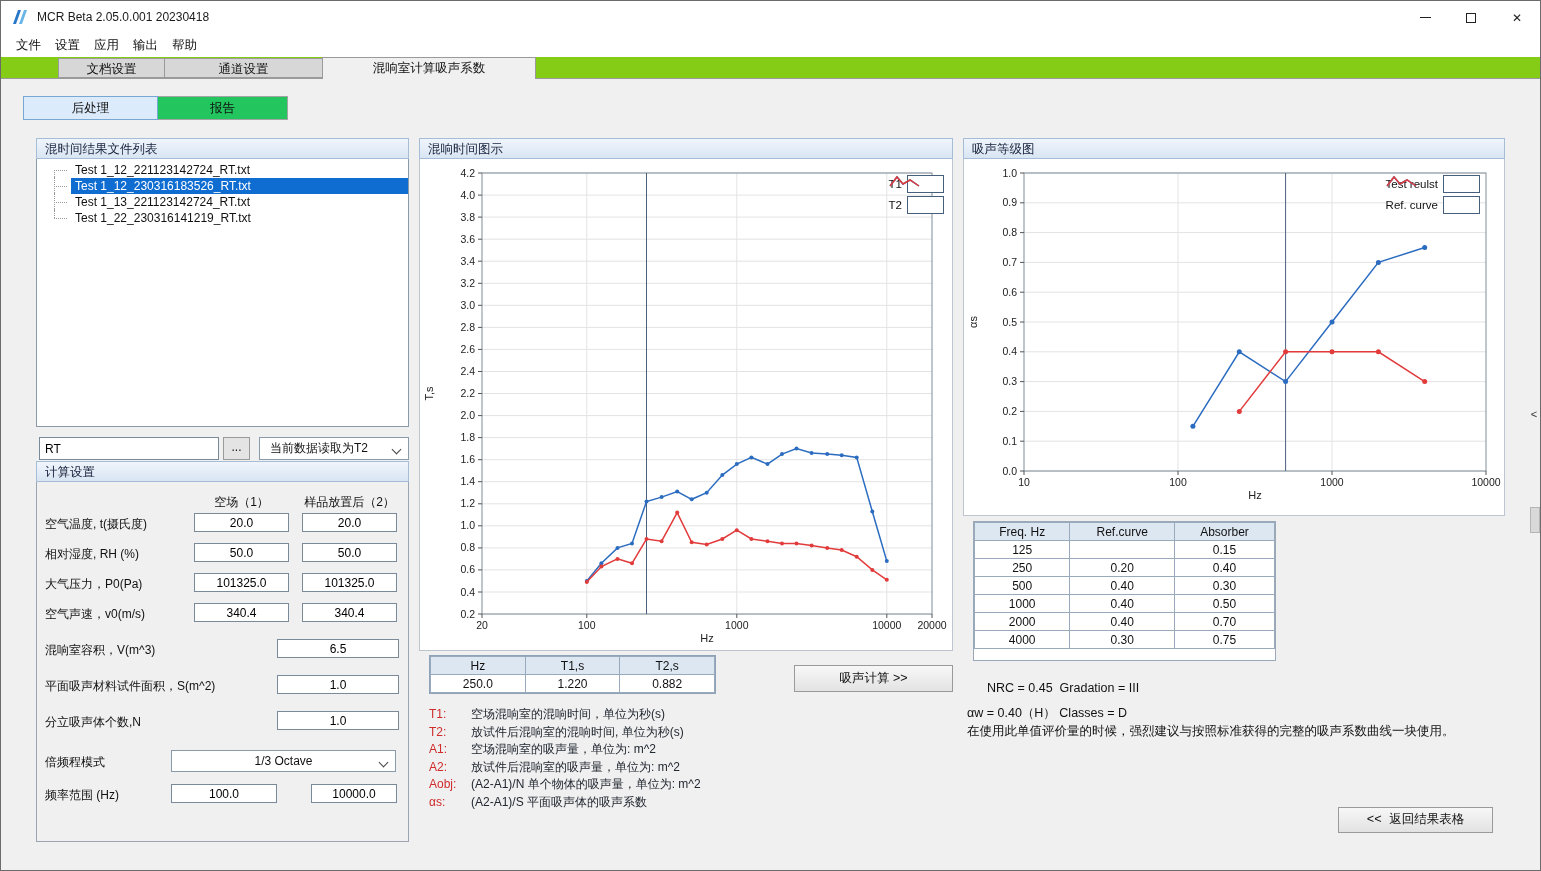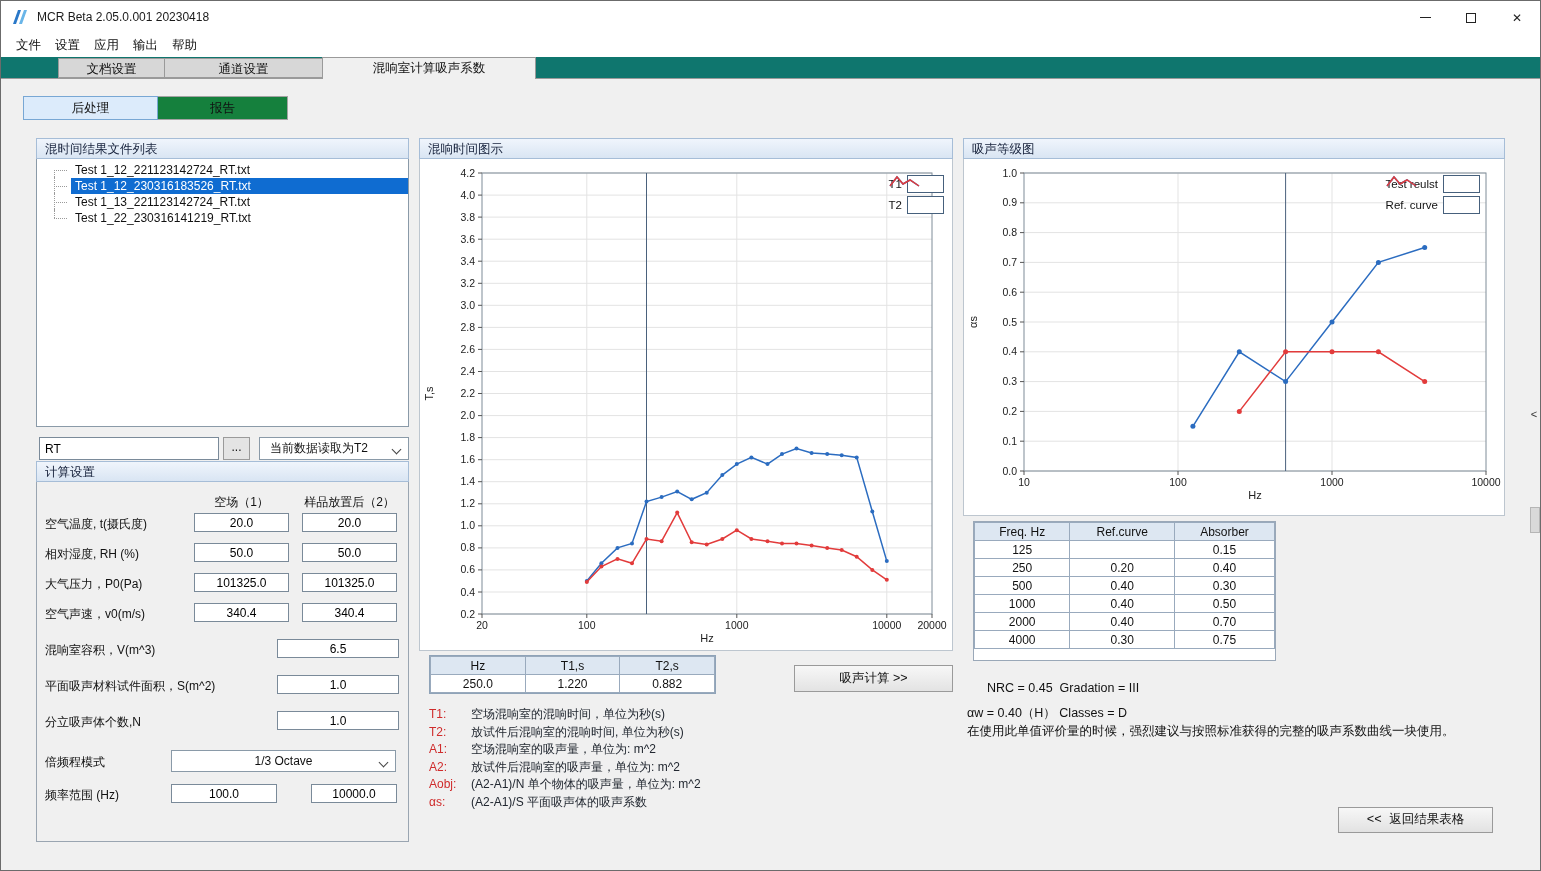--- a/index.html
+++ b/index.html
@@ -15,32 +15,32 @@
   .win-btn.min { right:92px; } .win-btn.max { right:46px; } .win-btn.close { right:0; }
   .min-glyph { width:11px; height:1px; background:#222; display:block; }
   .max-glyph { width:10px; height:10px; border:1px solid #222; display:block; box-sizing:border-box; }
 
   
   .menubar { position:absolute; top:33px; left:0; width:100%; height:23px; background:#ffffff;
     display:flex; align-items:center; padding-left:8px; box-sizing:border-box; font-size:12.5px; }
   .menu-item { padding:0 7px; height:100%; display:flex; align-items:center; }
 
   
-  .tabstrip { position:absolute; top:56px; left:0; width:100%; height:22px; border-bottom:1px solid #9a9a9a; box-sizing:border-box; background:#0f766e; }
+  .tabstrip { position:absolute; top:56px; left:0; width:100%; height:22px; border-bottom:1px solid #9a9a9a; box-sizing:border-box; background:#84cc16; }
   .tab { position:absolute; top:1px; height:20px; line-height:20px; text-align:center; font-size:12.5px;
     background:#d7d7d7; border:1px solid #9a9a9a; box-sizing:border-box; }
   .tab1 { left:57px; width:107px; }
   .tab2 { left:163px; width:159px; }
   .tab3 { left:321px; width:214px; }
   .tab.active { top:0; height:22px; background:#f0f0f0; border-bottom:none; z-index:3; }
 
   
   .subtab { position:absolute; top:95px; height:24px; font-size:12.5px; text-align:center; line-height:22px; box-sizing:border-box; }
   .subtab-post { left:22px; width:135px; background:#dcebfb; border:1px solid #78a7d4; z-index:2; }
-  .subtab-report { left:156px; width:131px; background:#15803d; border:1px solid #a3a3a3; }
+  .subtab-report { left:156px; width:131px; background:#22c55e; border:1px solid #a3a3a3; }
 
   
   .panel-header { position:absolute; height:21px; line-height:20px; font-size:12.5px; padding-left:8px; box-sizing:border-box;
     background:linear-gradient(#f0f5fc,#d9e5f3); border:1px solid #a6bdd7; color:#15203a; }
   #files-header { left:35px; top:137px; width:373px; }
   #rt-header    { left:418px; top:137px; width:534px; }
   #abs-header   { left:962px; top:137px; width:542px; }
   #calc-header  { left:35px; top:460px; width:373px; }
 
   

